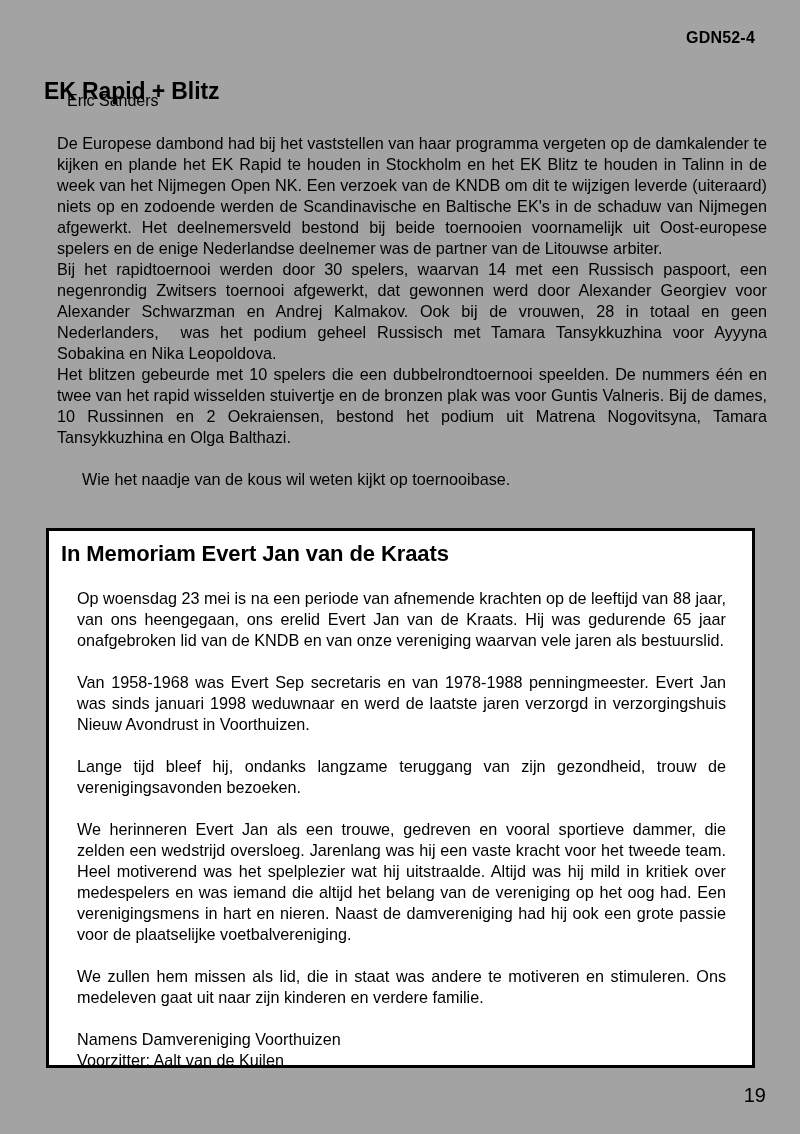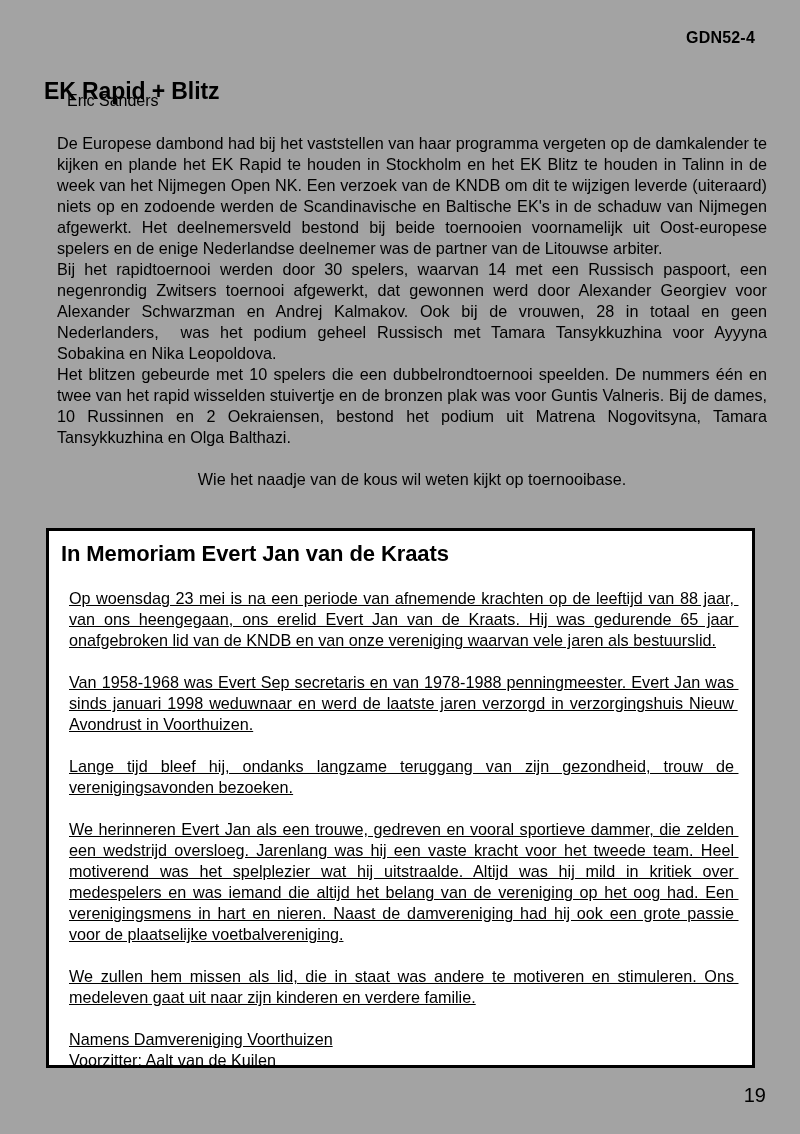--- a/index.html
+++ b/index.html
@@ -67,21 +67,22 @@
     text-justify: inter-word;
   }
   .article-body p {
     margin: 0;
     white-space: pre-wrap;
   }
   .article-body p.spaced-before {
     margin-top: 21px;
   }
   .article-body p.flush {
-    text-align: center;
+    text-align: left;
+    margin-left: 25px;
   }
 
   
   .memoriam-box {
     position: absolute;
     left: 46px;
     top: 528px;
     width: 709px;
     height: 540px;
     border: 3px solid #000000;
@@ -103,23 +104,22 @@
   }
   .memoriam-body {
     margin-top: 21px;
     width: 681px;
     font-size: 16.2px;
     line-height: 21px;
     text-align: justify;
     text-justify: inter-word;
   }
   .memoriam-body p {
-    margin: 8px;
+    margin: 16px;
     white-space: pre-wrap;
-    text-decoration: underline;
   }
   .memoriam-body p + p {
     margin-top: 21px;
   }
   .memoriam-body p.flush {
     text-align: left;
   }
   .signature-line {
     display: block;
   }

